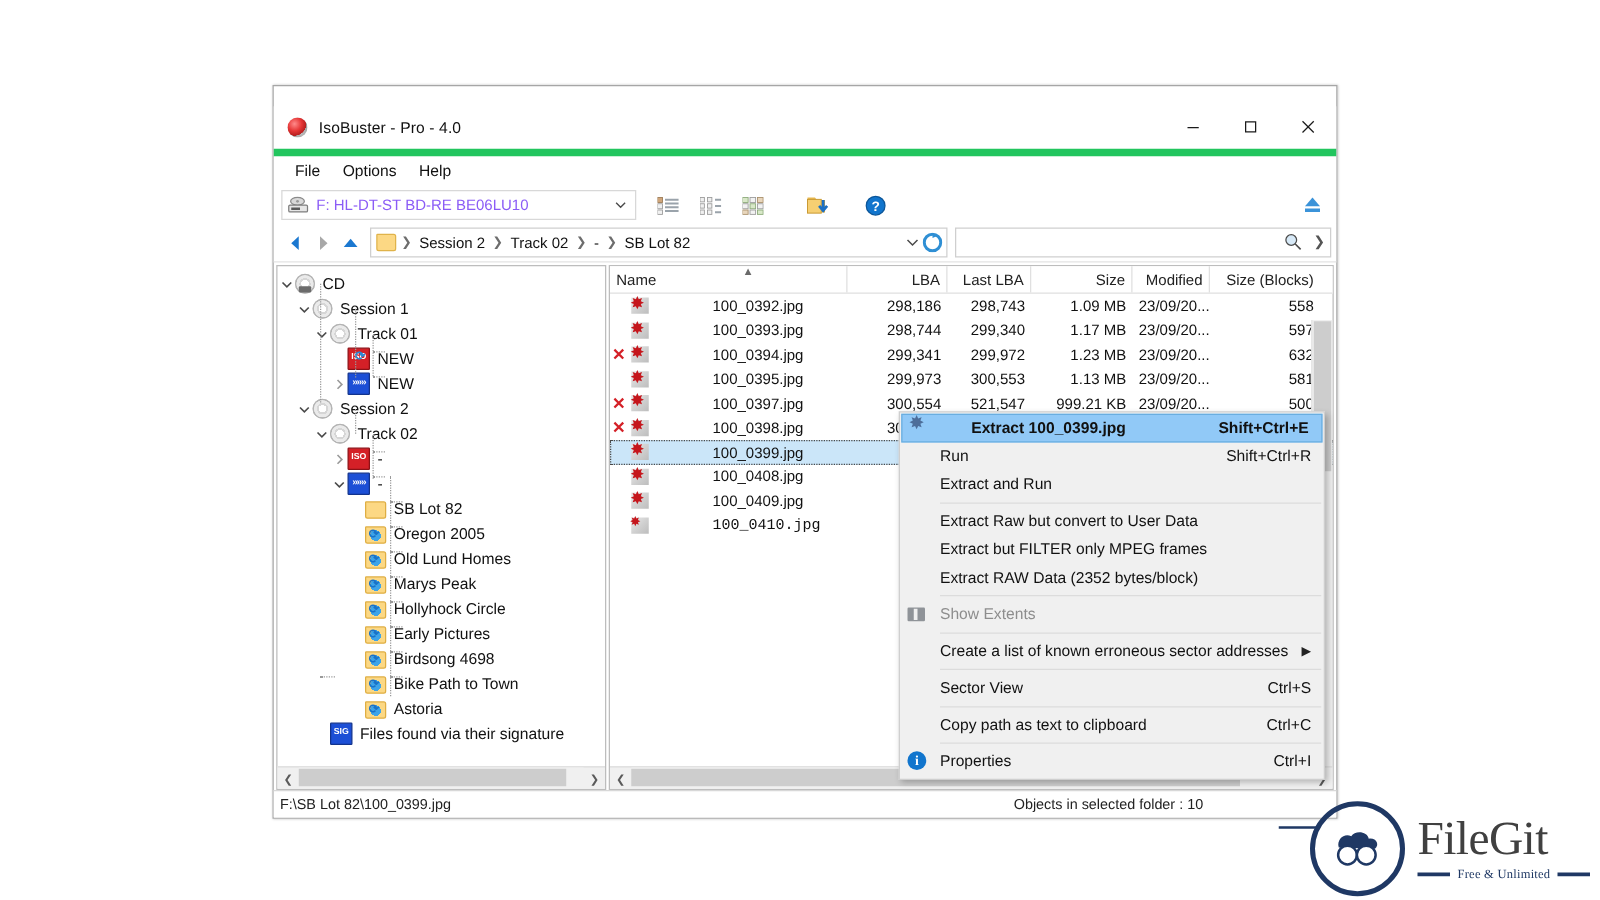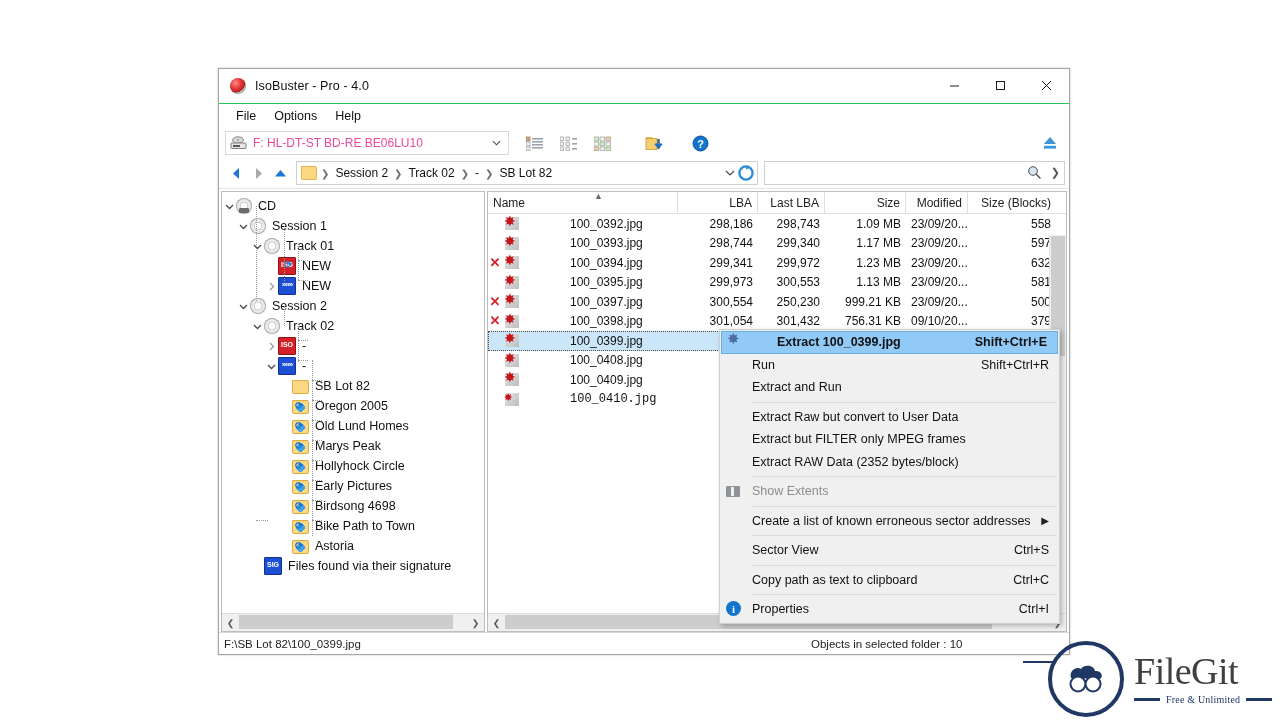--- a/index.html
+++ b/index.html
@@ -20,22 +20,23 @@
     border: 1px solid #a6a6a6;
     box-shadow: 0 0 2px rgba(0,0,0,.25);
     display: flex; flex-direction: column;
   }
 
   
   .titlebar {
     height: 34px; min-height: 34px;
     display: flex; align-items: center;
     background: #ffffff;
-    border-bottom: 1px solid #22c55e;
+    border-bottom: 6px solid #22c55e;
     position: relative;
+    margin-top: 16px;
   }
   .title-icon {
     width: 16px; height: 16px; margin-left: 11px; margin-right: 9px;
     border-radius: 50%;
     background:
       radial-gradient(circle at 35% 32%, #ff8a8a 0%, #e53535 38%, #b51f1f 62%, transparent 63%),
       radial-gradient(circle at 62% 70%, #c9c9c9 0%, #8f8f8f 60%, #6f6f6f 100%);
     position: relative;
   }
   .title-text {
@@ -68,21 +69,21 @@
     position: relative;
   }
   .drive-combo {
     width: 282px; height: 22px;
     border: 1px solid #d8d8d8;
     background: #fff;
     display: flex; align-items: center;
     position: relative;
   }
   .drive-icon { width: 18px; height: 14px; margin: 0 5px 0 4px; position: relative; }
-  .drive-label { font-size: 12px; color: #ec4899; white-space: nowrap; }
+  .drive-label { font-size: 12px; color: #8b5cf6; white-space: nowrap; }
   .combo-arrow {
     position: absolute; right: 7px; top: 50%; transform: translateY(-50%);
     width: 9px; height: 9px;
   }
   .tb-icon { width: 34px; height: 26px; display: flex; align-items: center; justify-content: center; }
   .eject-btn {
     position: absolute; right: 8px; top: 50%; transform: translateY(-50%);
     width: 22px; height: 20px; display: flex; align-items: center; justify-content: center;
   }
 
@@ -794,21 +795,21 @@
                 <span class="c" style="width:62px">23/09/20...</span>
                 <span class="c" style="width:88px">581</span>
               </div>
               <div class="lrow">
                 <span class="c-flag"><span class="xmark">✕</span></span>
                 <span class="c-name" style="width:176px; padding-left:3px;">
                   <span class="ic-jpg"></span>
                   <span>100_0397.jpg</span>
                 </span>
                 <span class="c" style="width:80px">300,554</span>
-                <span class="c" style="width:67px">250,230</span>
+                <span class="c" style="width:67px">521,547</span>
                 <span class="c" style="width:81px">999.21 KB</span>
                 <span class="c" style="width:62px">23/09/20...</span>
                 <span class="c" style="width:88px">500</span>
               </div>
               <div class="lrow">
                 <span class="c-flag"><span class="xmark">✕</span></span>
                 <span class="c-name" style="width:176px; padding-left:3px;">
                   <span class="ic-jpg"></span>
                   <span>100_0398.jpg</span>
                 </span>

